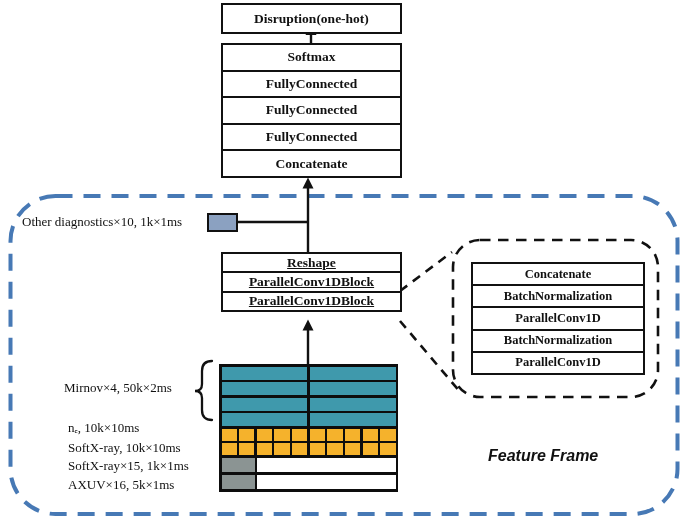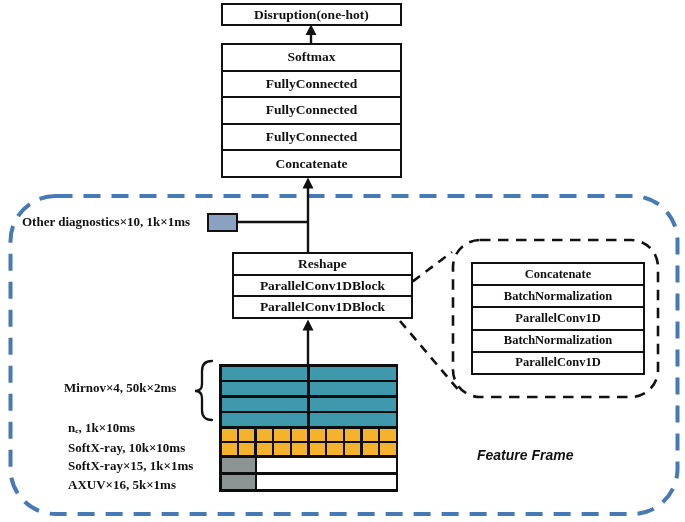--- a/index.html
+++ b/index.html
@@ -17,47 +17,47 @@
   .stack .row{
     flex:1;display:flex;align-items:center;justify-content:center;
     font-weight:700;font-size:13.5px;border-top:2.2px solid #111;
   }
   .stack .row:first-child{border-top:none;}
   .stack.detail .row{font-size:12.5px;}
   .minibox{
     left:207px;top:213px;width:31px;height:19px;
     border:2.2px solid #111;background:var(--otherdiag-blue,#8ba1c1);
   }
-  .lbl{font-weight:700;font-size:13px;white-space:nowrap;}
+  .lbl{font-weight:400;font-size:13px;white-space:nowrap;}
   .lbl-otherdiag{left:22px;top:214px;}
   .lbl-mirnov{left:64px;top:380px;}
   .lbl-ne{left:68px;top:420px;}
   .lbl-softx{left:68px;top:440px;}
   .lbl-softx15{left:68px;top:458px;}
   .lbl-axuv{left:68px;top:477px;}
   .bars{
     left:219px;top:364px;width:179px;height:128px;background:#0d0d0d;
     padding:2.5px;display:flex;flex-direction:column;gap:2.5px;
   }
   .brow{display:flex;gap:2.5px;}
   .brow.teal-row{height:13px;}
   .brow.yellow-row{height:12px;}
   .brow.bottom-row{height:14.5px;}
   .bcell{flex:1;}
   .bcell.teal{background:var(--mirnov-teal,#3f99ac);}
   .bcell.yellow{background:var(--softx-yellow,#f5b22c);}
   .bcell.gray{flex:0 0 33px;background:var(--axuv-gray,#8b9493);}
   .bcell.white{background:#ffffff;}
   .ff-title{
-    left:477px;top:447px;font-family:"Liberation Sans","DejaVu Sans",sans-serif;
-    font-weight:700;font-style:italic;font-size:14px;white-space:nowrap;
+    left:488px;top:447px;font-family:"Liberation Sans","DejaVu Sans",sans-serif;
+    font-weight:700;font-style:italic;font-size:16px;white-space:nowrap;
   }
-  .pos-disruption{left:221px;top:3px;width:181px;height:23px;}
+  .pos-disruption{left:221px;top:3px;width:181px;height:31px;}
   .pos-classifier{left:221px;top:43px;width:181px;height:135px;}
-  .pos-conv{left:232px;top:252px;width:181px;height:67px;}
+  .pos-conv{left:221px;top:252px;width:181px;height:60px;text-decoration:underline;}
   .pos-detail{left:471px;top:262px;width:174px;height:113px;}
 </style>
 </head>
 <body>
 
 <div class="canvas">
 
   <svg class="layer-svg" width="685" height="522" viewBox="0 0 685 522">
 
     <rect x="10.5" y="196" width="667" height="318" rx="45" fill="none" stroke="var(--frame-dash-blue,#4779b5)" stroke-width="4" stroke-dasharray="17 11"></rect>
@@ -104,21 +104,21 @@
 
   <div class="stack detail pos-detail">
     <div class="row">Concatenate</div>
     <div class="row">BatchNormalization</div>
     <div class="row">ParallelConv1D</div>
     <div class="row">BatchNormalization</div>
     <div class="row">ParallelConv1D</div>
   </div>
 
   <div class="lbl lbl-mirnov">Mirnov×4, 50k×2ms</div>
-  <div class="lbl lbl-ne">nₑ, 1k×10ms</div>
+  <div class="lbl lbl-ne">nₑ, 10k×10ms</div>
   <div class="lbl lbl-softx">SoftX-ray, 10k×10ms</div>
   <div class="lbl lbl-softx15">SoftX-ray×15, 1k×1ms</div>
   <div class="lbl lbl-axuv">AXUV×16, 5k×1ms</div>
 
   <div class="bars">
     <div class="brow teal-row">
       <div class="bcell teal"></div>
       <div class="bcell teal"></div>
     </div>
     <div class="brow teal-row">

